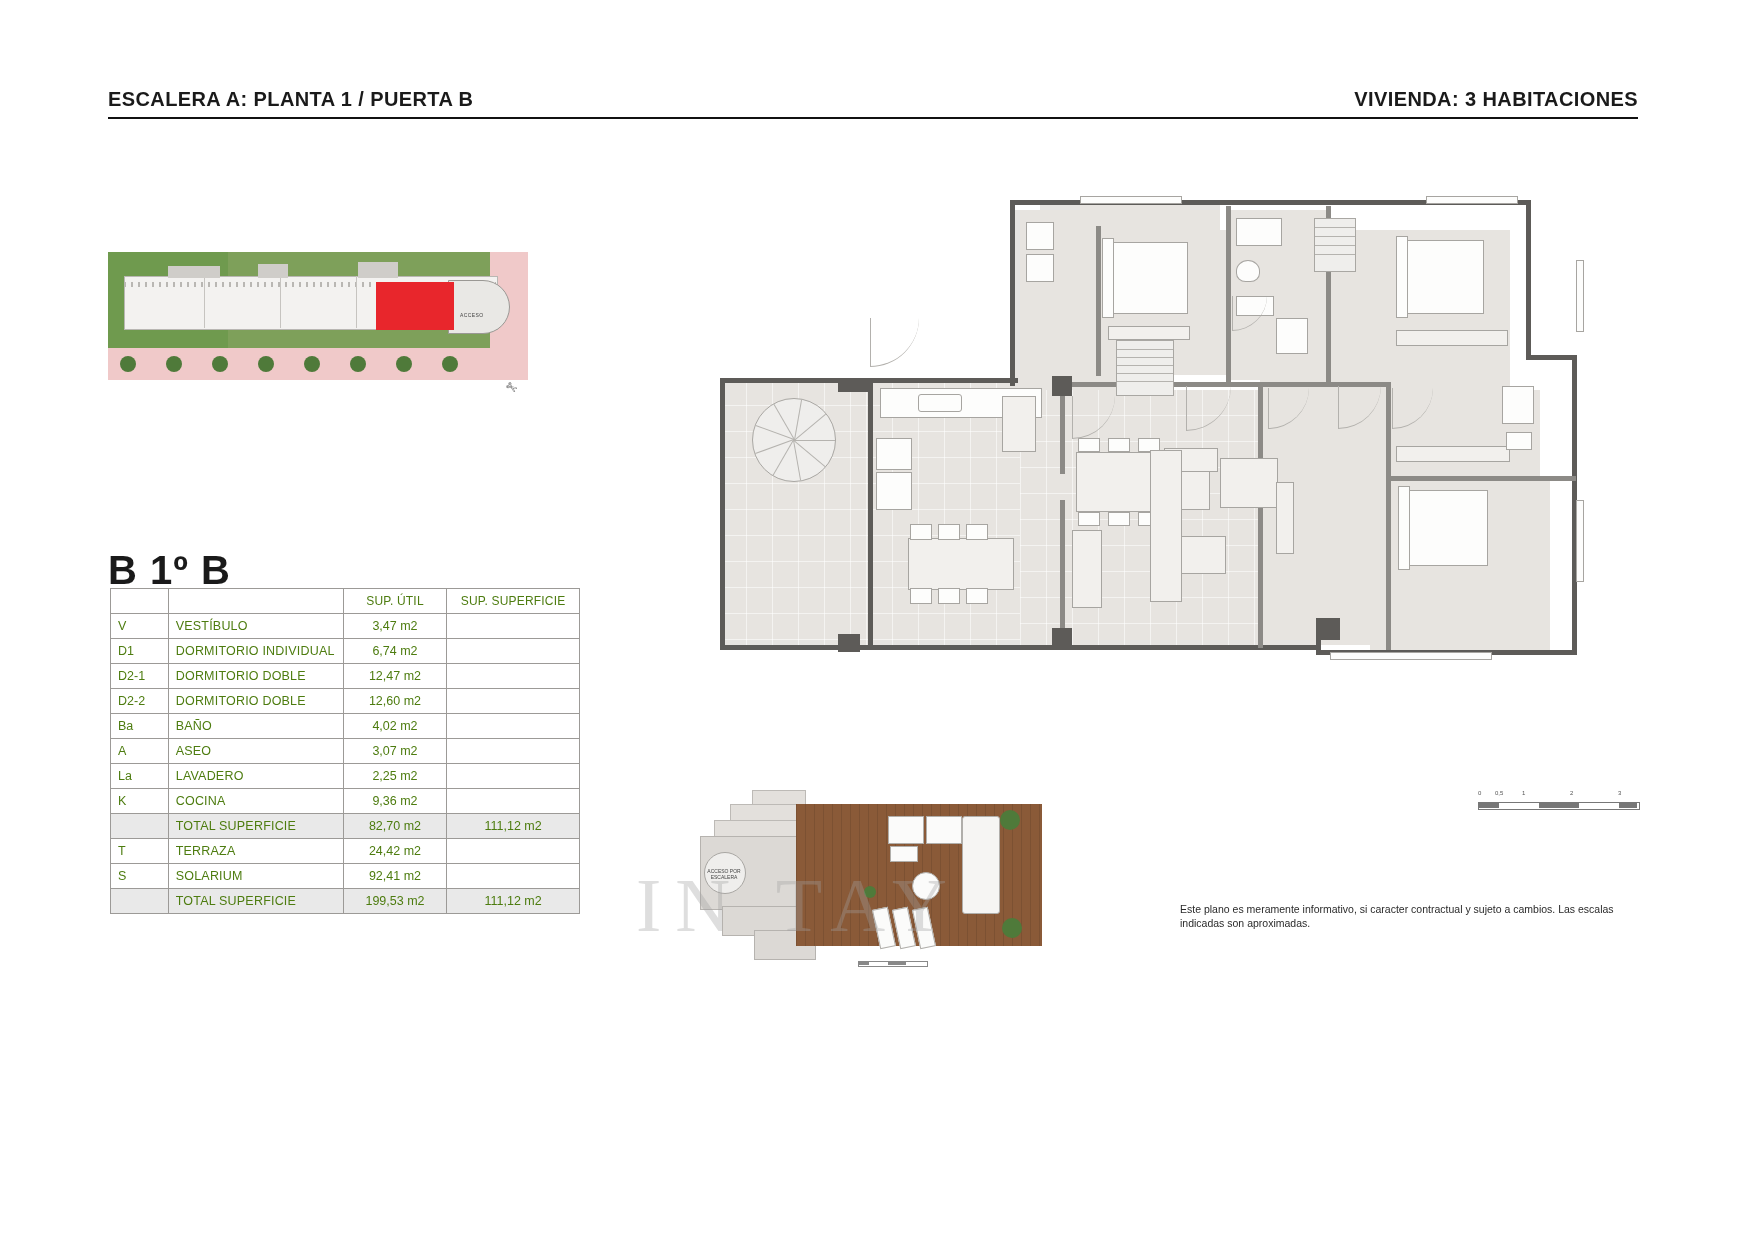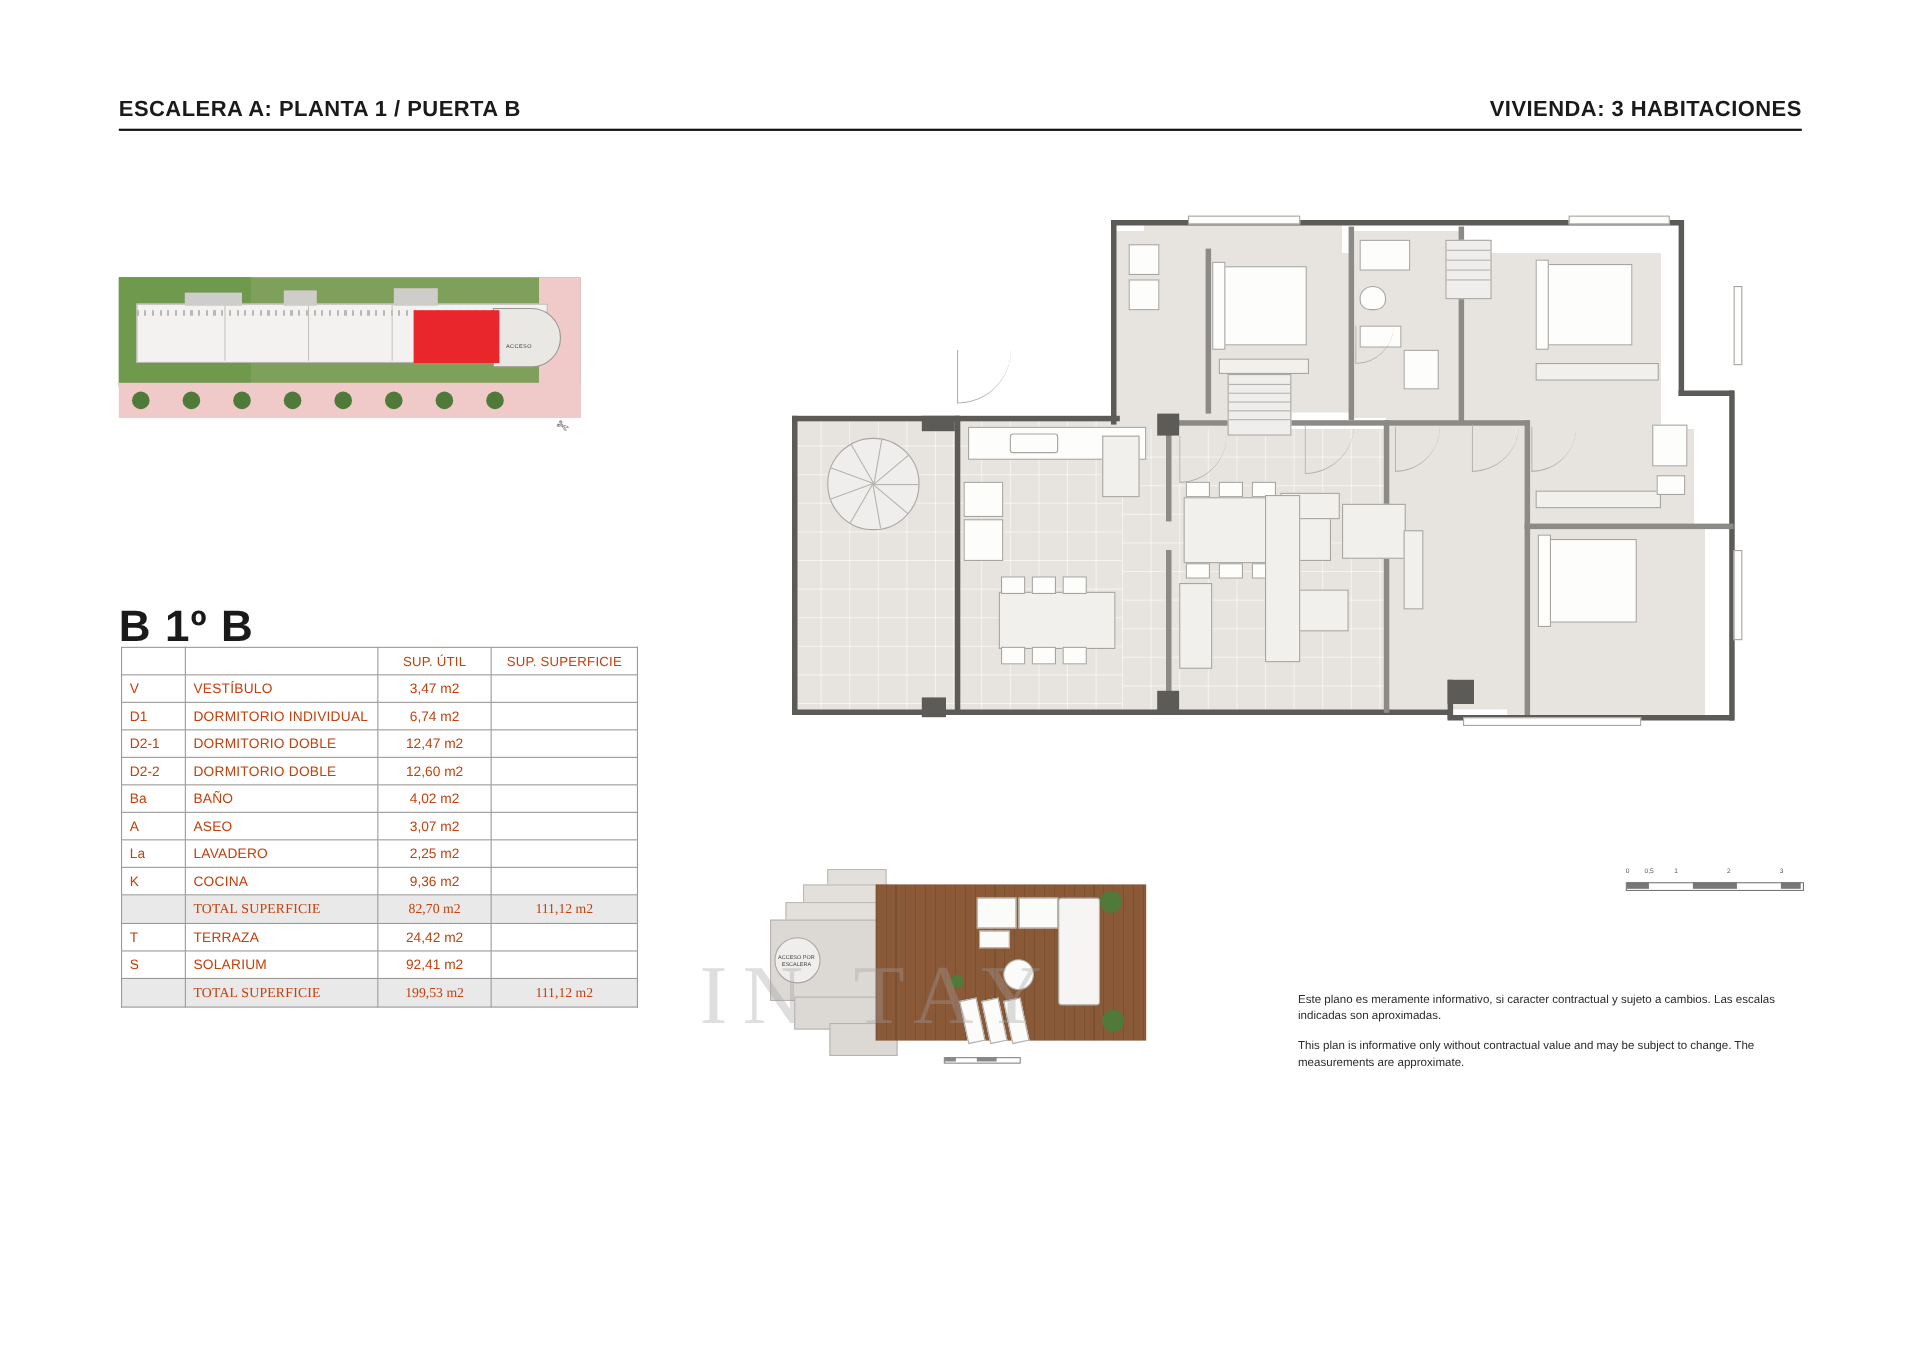--- a/index.html
+++ b/index.html
@@ -42,31 +42,31 @@
 
   
   #unit-title{
     position:absolute;left:108px;top:548px;
     font-size:40px;font-weight:bold;letter-spacing:1px;
   }
 
   
   #areas-table{
     position:absolute;left:110px;top:588px;width:470px;
-    border-collapse:collapse;font-size:12.5px;color:#c2410c;
+    border-collapse:collapse;font-size:12.5px;color:#4d7c0f;
   }
   #areas-table td,#areas-table th{
     border:1px solid #9c9a97;padding:5px 7px;vertical-align:middle;font-weight:normal;
   }
   #areas-table .c-code{width:48px;}
   #areas-table .c-name{width:178px;letter-spacing:.2px;}
   #areas-table .c-util{width:100px;text-align:center;}
   #areas-table .c-const{width:128px;text-align:center;}
   #areas-table thead th{text-align:center;font-size:12px;letter-spacing:.2px;}
-  #areas-table tr.total td{background:#e9e9e9;font-family:Liberation Serif, serif;}
+  #areas-table tr.total td{background:#e9e9e9;}
   #areas-table .label-total{text-align:left;}
 
   
   #floorplan{
     position:absolute;left:720px;top:200px;width:890px;height:510px;
   }
   .fp-room{position:absolute;background:#e7e4e0;}
   .fp-room.tiled{
     background-image:linear-gradient(0deg,rgba(255,255,255,.55) 1px,transparent 1px),
                      linear-gradient(90deg,rgba(255,255,255,.55) 1px,transparent 1px);
@@ -428,14 +428,13 @@
     <div class="b"></div>
     <div class="s" style="left:1px;width:10px;"></div>
     <div class="s" style="left:30px;width:18px;"></div>
   </div>
 </div>
 
 <div id="watermark">IN TAY</div>
 
 <div id="disclaimer">
   <p>Este plano es meramente informativo, si caracter contractual y sujeto a cambios. Las escalas indicadas son aproximadas.</p>
-  <p>This plan is informative only without contractual value and may be subject to change. The measurements are approximate.</p>
 </div>
 
 </body></html>

